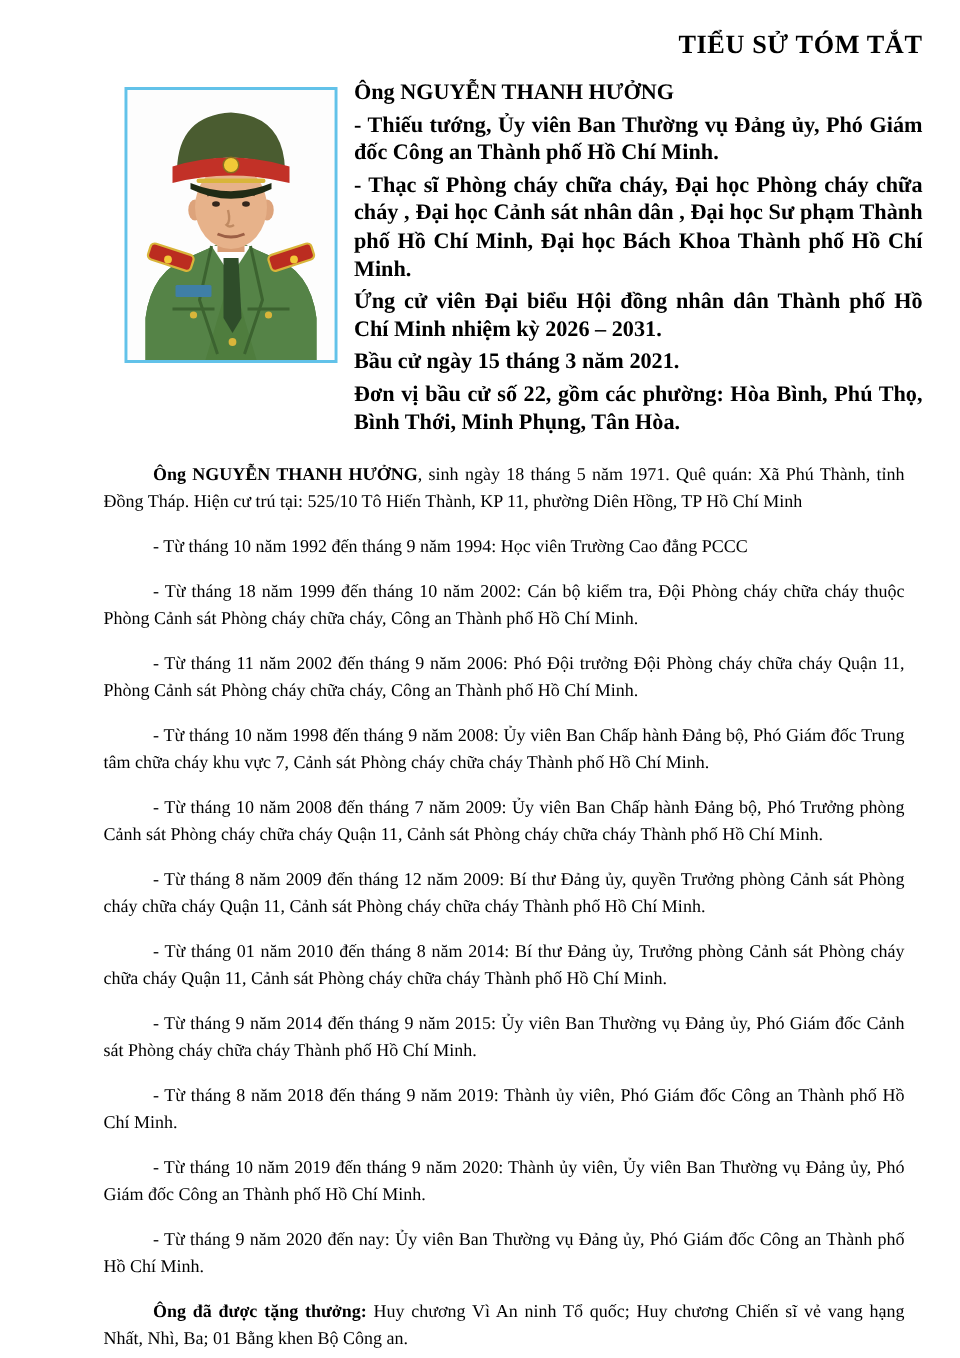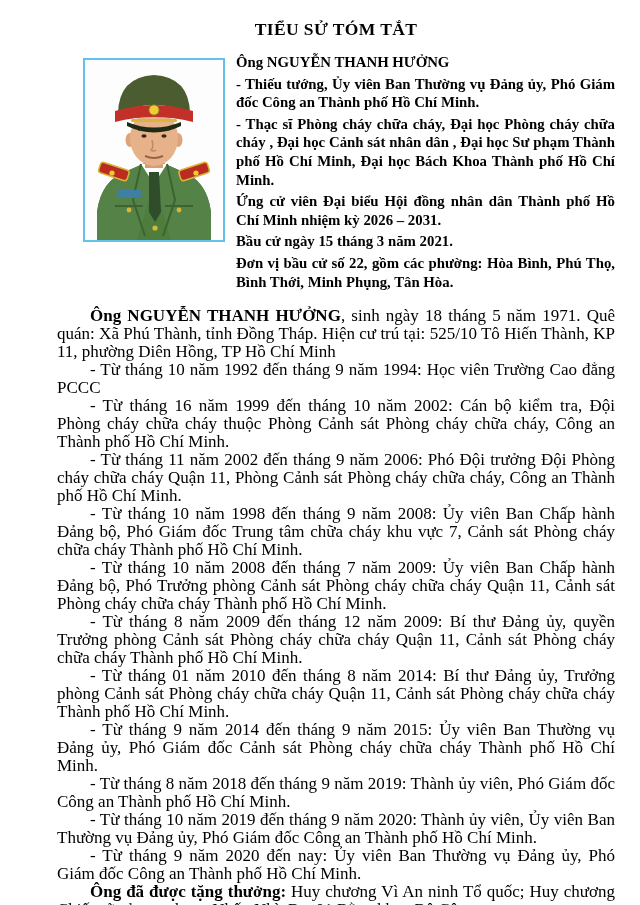--- a/index.html
+++ b/index.html
@@ -6,21 +6,21 @@
   body {
     width: 640px; height: 905px;
     background: #ffffff;
     color: #000;
     font-family: "Liberation Serif", "DejaVu Serif", serif;
     overflow: hidden;
   }
   .page { padding: 19px 25px 0 57px; box-sizing: border-box; }
 
   .doc-title {
-    text-align: center;
+    text-align: right;
     font-size: 17.5px;
     font-weight: bold;
     margin: 0 0 13px 0;
     letter-spacing: 0.4px;
   }
 
   .header-row { display: flex; gap: 11px; align-items: flex-start; }
   .photo-frame {
     flex: none;
     margin-left: 26px;
@@ -36,24 +36,24 @@
   .header-text {
     flex: 1;
     font-weight: bold;
     font-size: 14.8px;
     line-height: 18.6px;
   }
   .header-text p { margin: 0 0 3px 0; text-align: justify; }
 
   .body-text { margin-top: 13px; }
   .para {
-    margin: 0;
+    margin: 12px;
     text-align: justify;
     text-indent: 33px;
-    font-size: 17px;
+    font-size: 12px;
     line-height: 18px;
   }
   .para .lead-bold { font-weight: bold; }
   .career-heading { font-weight: bold; }
 </style>
 </head>
 <body>
 
 <div class="page">
 
@@ -124,21 +124,21 @@
   <div class="body-text">
 
     <p class="para"><span class="lead-bold">Ông NGUYỄN THANH HƯỞNG</span><span>, sinh ngày 18 tháng 5 năm 1971. Quê quán: Xã Phú Thành, tỉnh Đồng Tháp. Hiện cư trú tại: 525/10 Tô Hiến Thành, KP 11, phường Diên Hồng, TP Hồ Chí Minh</span></p>
 
 
     <div>
 
         <p class="para">- Từ tháng 10 năm 1992 đến tháng 9 năm 1994: Học viên Trường Cao đẳng PCCC</p>
 
 
-        <p class="para">- Từ tháng 16 năm 1999 đến tháng 10 năm 2002: Cán bộ kiểm tra, Đội Phòng cháy chữa cháy thuộc Phòng Cảnh sát Phòng cháy chữa cháy, Công an Thành phố Hồ Chí Minh.</p>
+        <p class="para">- Từ tháng 18 năm 1999 đến tháng 10 năm 2002: Cán bộ kiểm tra, Đội Phòng cháy chữa cháy thuộc Phòng Cảnh sát Phòng cháy chữa cháy, Công an Thành phố Hồ Chí Minh.</p>
 
         <p class="para">- Từ tháng 11 năm 2002 đến tháng 9 năm 2006: Phó Đội trưởng Đội Phòng cháy chữa cháy Quận 11, Phòng Cảnh sát Phòng cháy chữa cháy, Công an Thành phố Hồ Chí Minh.</p>
 
         <p class="para">- Từ tháng 10 năm 1998 đến tháng 9 năm 2008: Ủy viên Ban Chấp hành Đảng bộ, Phó Giám đốc Trung tâm chữa cháy khu vực 7, Cảnh sát Phòng cháy chữa cháy Thành phố Hồ Chí Minh.</p>
 
         <p class="para">- Từ tháng 10 năm 2008 đến tháng 7 năm 2009: Ủy viên Ban Chấp hành Đảng bộ, Phó Trưởng phòng Cảnh sát Phòng cháy chữa cháy Quận 11, Cảnh sát Phòng cháy chữa cháy Thành phố Hồ Chí Minh.</p>
 
         <p class="para">- Từ tháng 8 năm 2009 đến tháng 12 năm 2009: Bí thư Đảng ủy, quyền Trưởng phòng Cảnh sát Phòng cháy chữa cháy Quận 11, Cảnh sát Phòng cháy chữa cháy Thành phố Hồ Chí Minh.</p>
 
         <p class="para">- Từ tháng 01 năm 2010 đến tháng 8 năm 2014: Bí thư Đảng ủy, Trưởng phòng Cảnh sát Phòng cháy chữa cháy Quận 11, Cảnh sát Phòng cháy chữa cháy Thành phố Hồ Chí Minh.</p>

